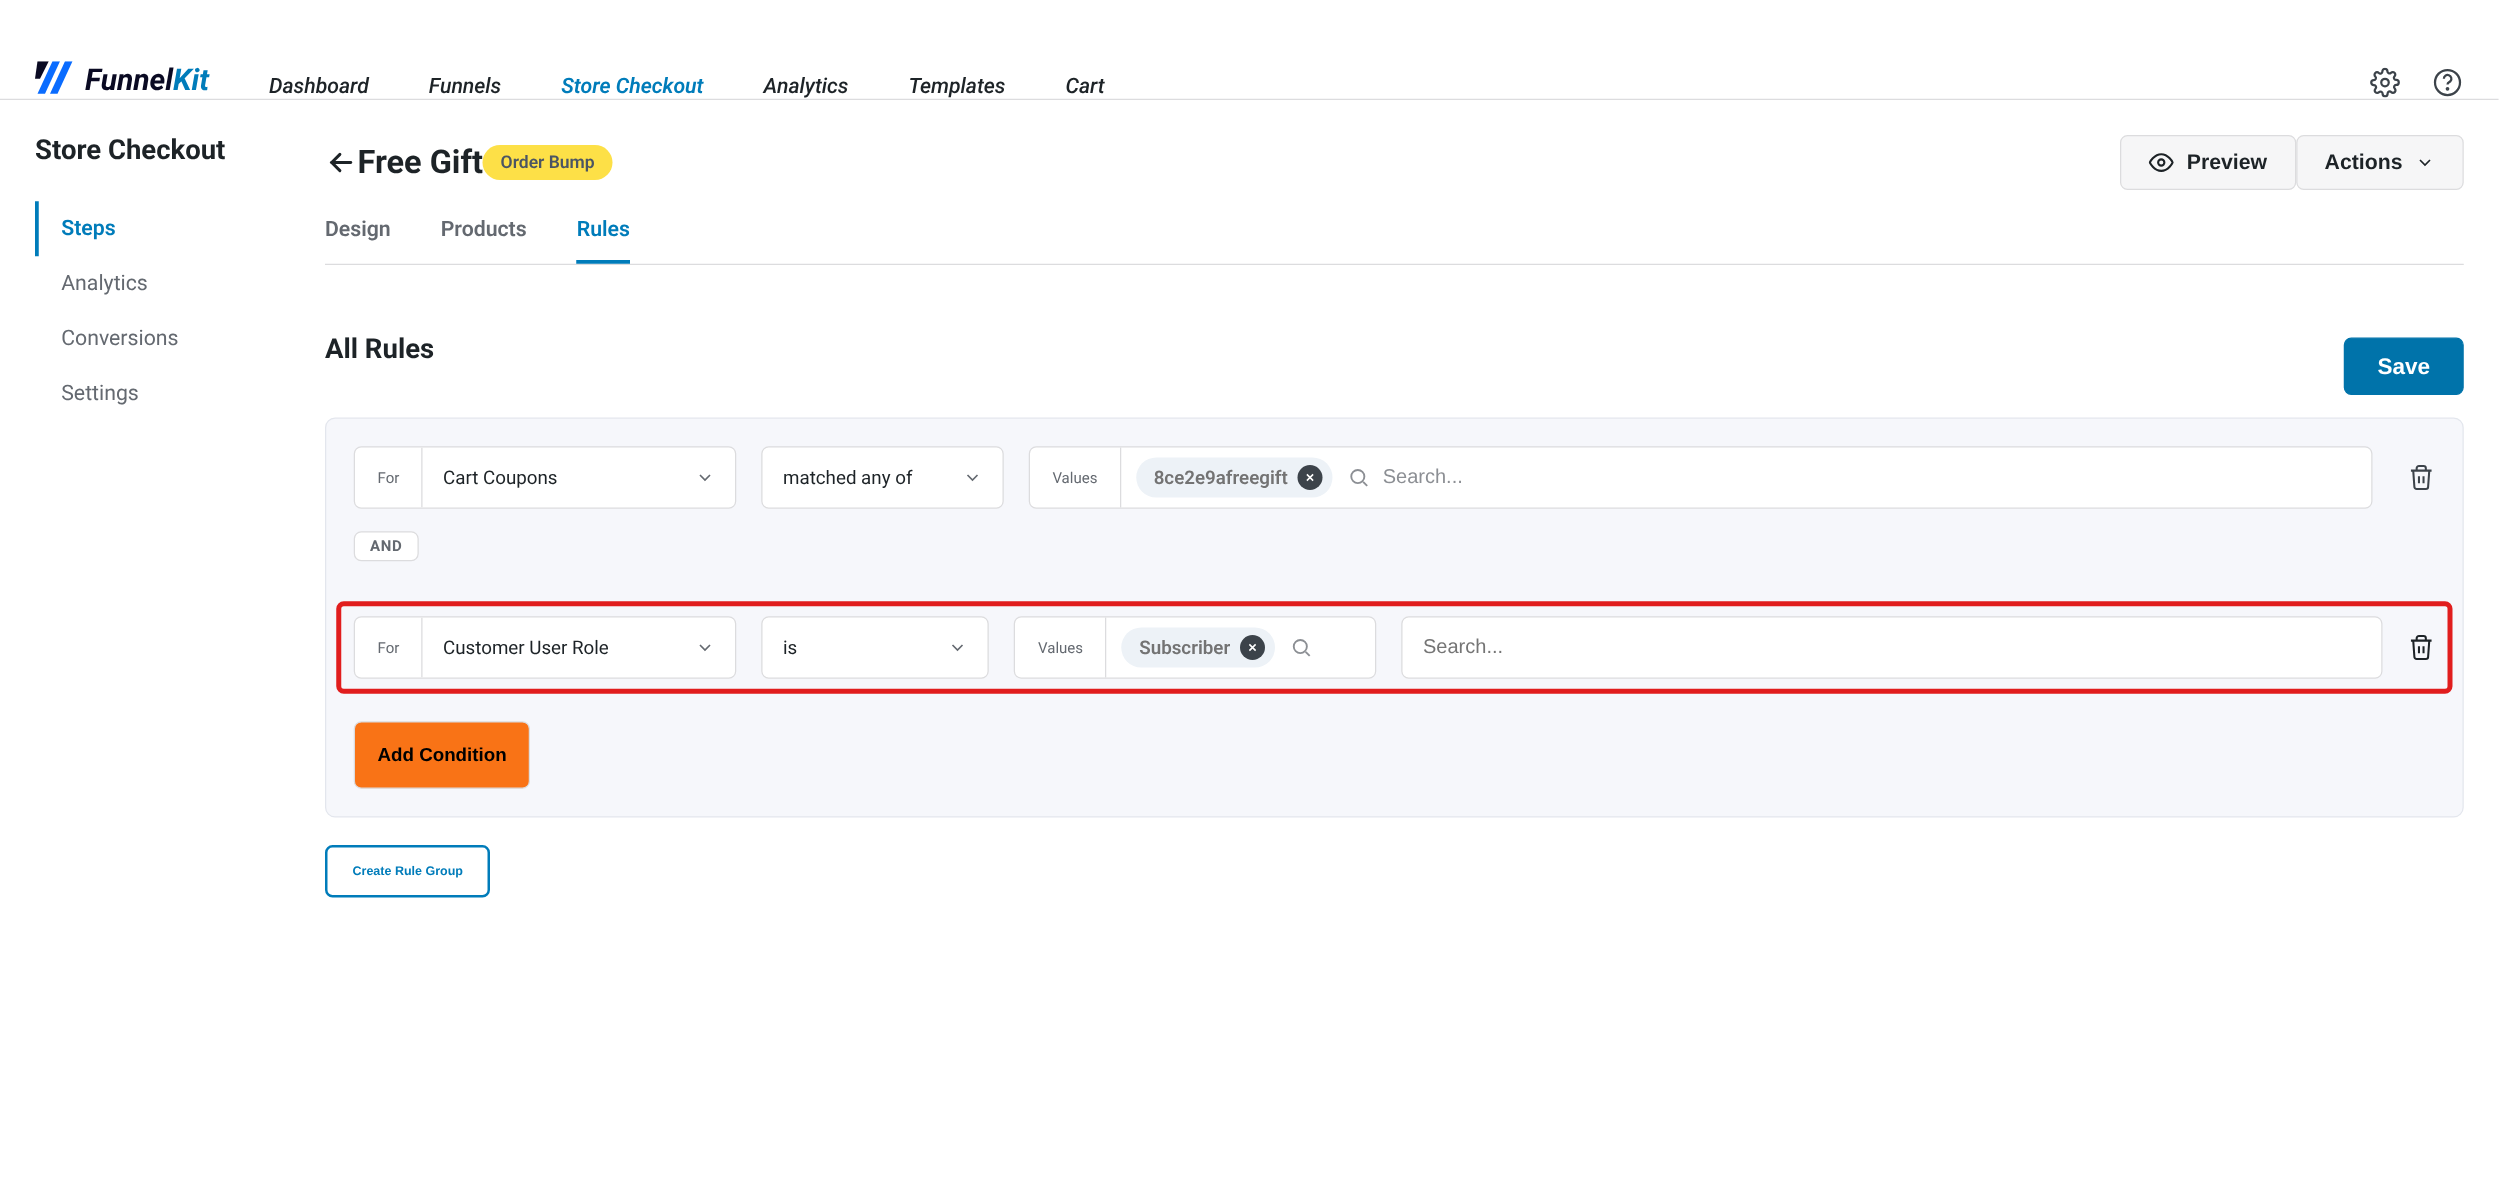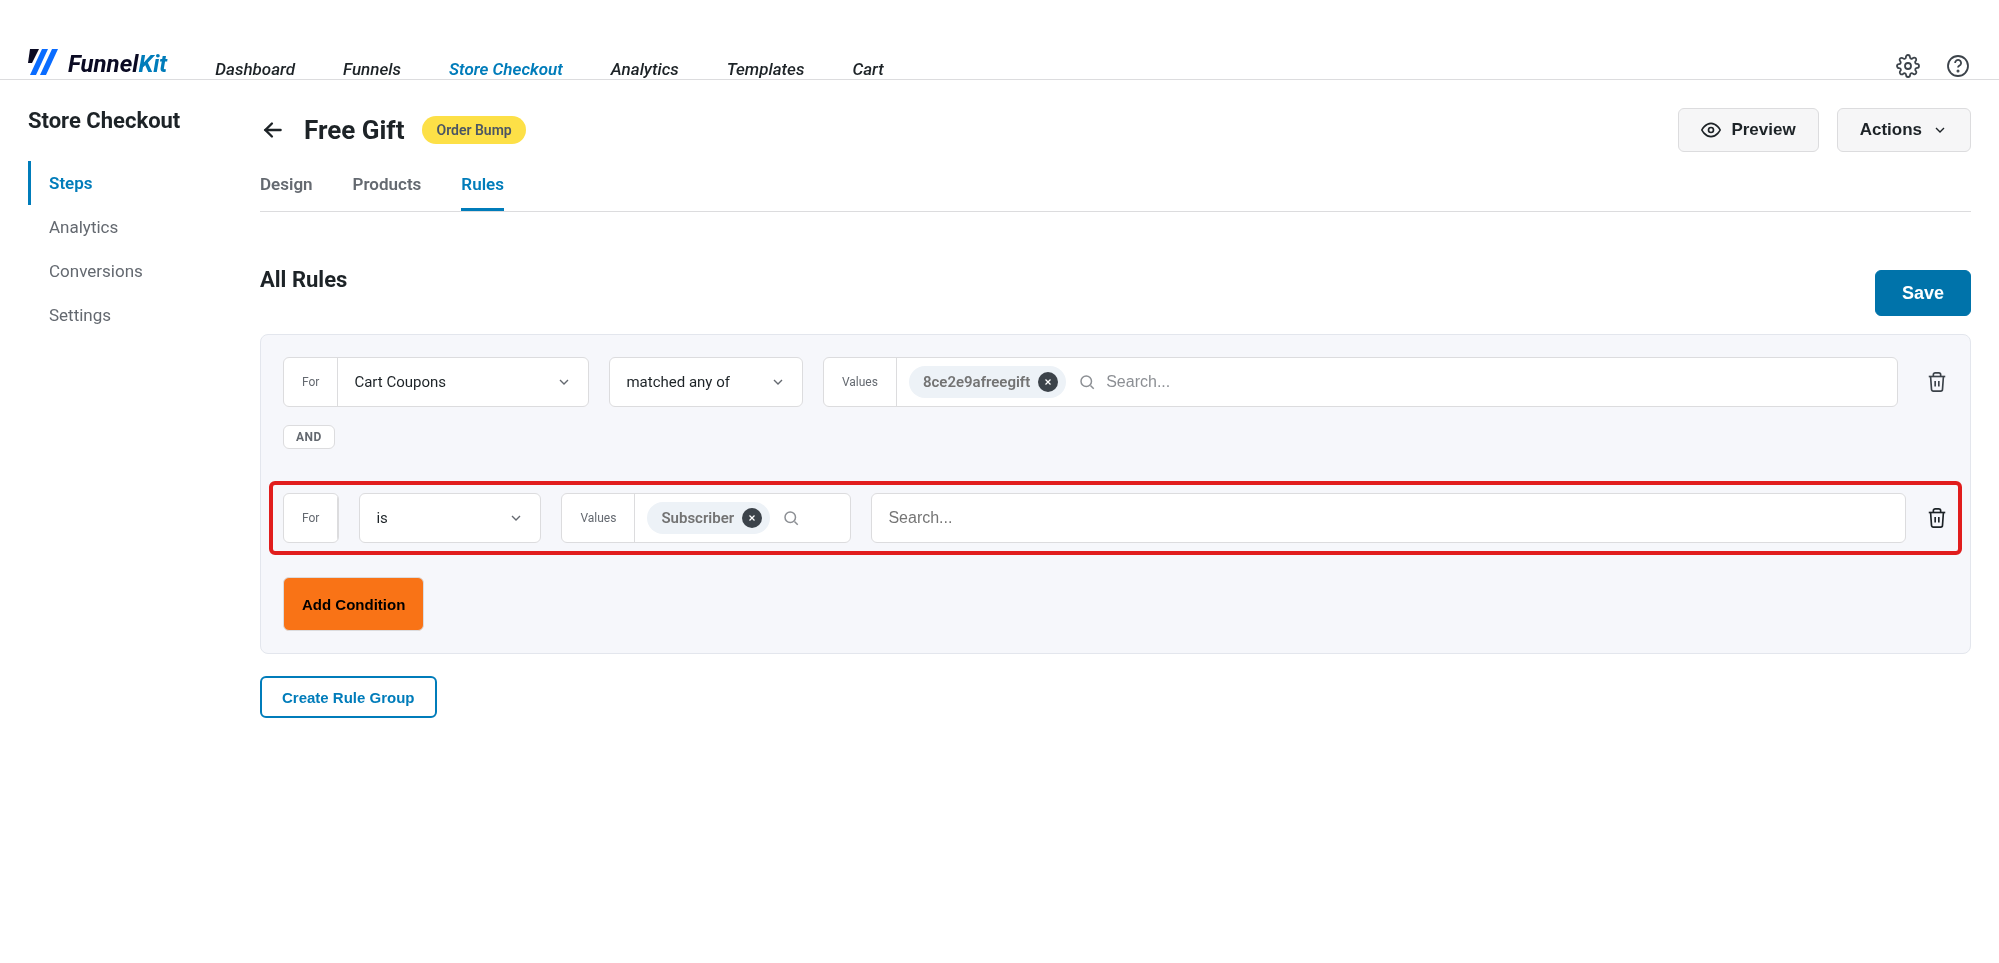--- a/index.html
+++ b/index.html
@@ -95,21 +95,20 @@
     color: var(--fk-blue-bright);
     border-left-color: var(--fk-blue-bright);
     font-weight: 600;
   }
   .main { flex-grow: 1; padding: 0 28px 40px 28px; }
 
   
   .page-head {
     display: flex;
     align-items: center;
-    gap: 18px;
     margin-bottom: 22px;
   }
   .back-arrow { cursor: pointer; }
   .page-title { font-size: 26px; font-weight: 700; }
   .badge {
     background: #fde047;
     color: #4b5563;
     font-size: 14px;
     font-weight: 600;
     padding: 6px 14px;
@@ -256,21 +255,21 @@
     font-size: 15px; font-weight: 600;
     cursor: pointer;
     margin-top: 22px;
   }
   .btn-outline-primary {
     border: 2px solid var(--fk-blue-bright);
     color: var(--fk-blue-bright);
     background: #fff;
     border-radius: 6px;
     height: 42px; padding: 0 20px;
-    font-size: 15px; font-weight: 700;
+    font-size: 10px; font-weight: 700;
     cursor: pointer;
     margin-top: 22px;
   }
 
   
   svg { display: block; }
 </style>
 </head>
 <body>
 
@@ -423,20 +422,28 @@
           </svg>
         </span>
       </div>
 
       <span class="and-pill">AND</span>
 
       
       <div class="highlight-row">
         <div class="segmented">
           <span class="seg-label">For</span>
+          <span class="seg-select">
+            <span>Customer User Role</span>
+            <span class="chev">
+              <svg width="16" height="16" viewBox="0 0 24 24" fill="none" stroke="currentColor" stroke-width="2">
+                  <path d="M6 9l6 6 6-6"></path>
+                </svg>
+            </span>
+          </span>
         </div>
         <div class="segmented">
           <span class="seg-select op">
             <span>is</span>
             <span class="chev">
               <svg width="16" height="16" viewBox="0 0 24 24" fill="none" stroke="currentColor" stroke-width="2">
                   <path d="M6 9l6 6 6-6"></path>
                 </svg>
             </span>
           </span>

